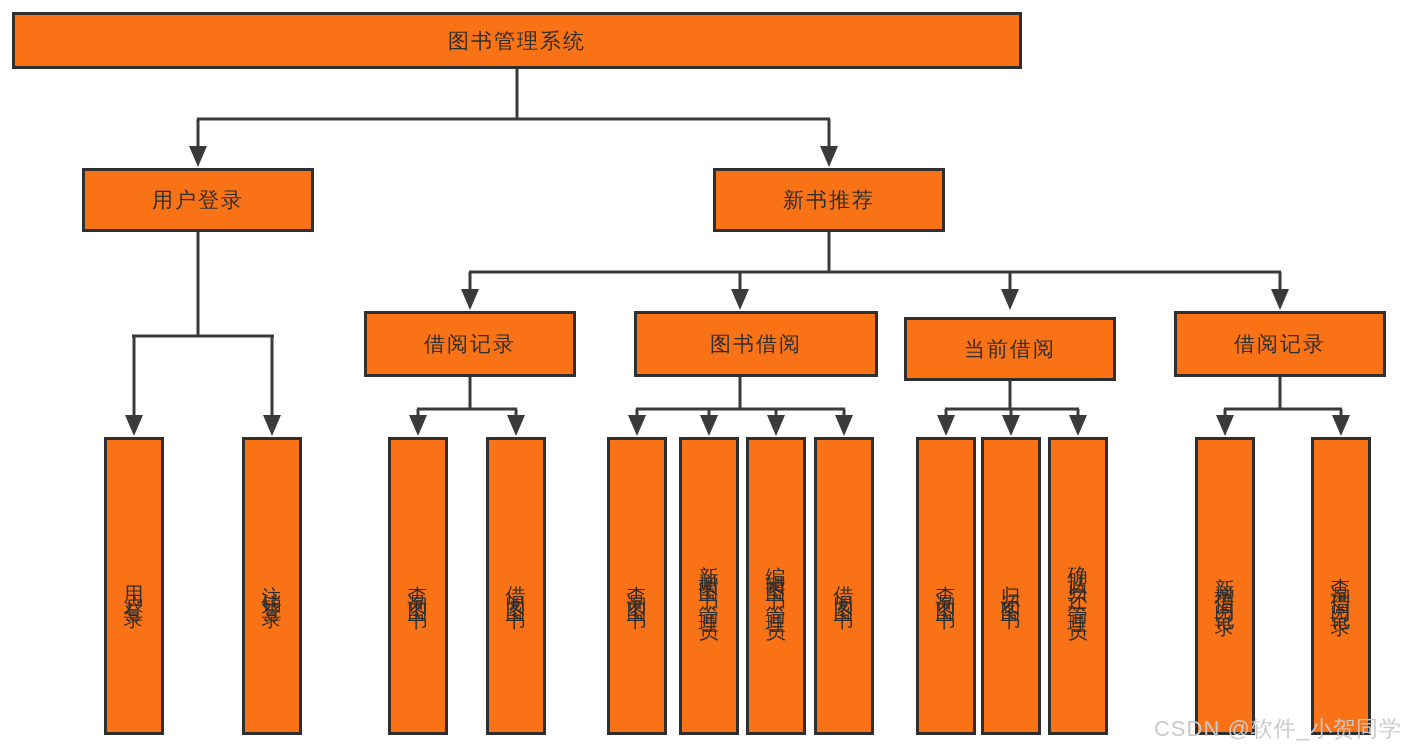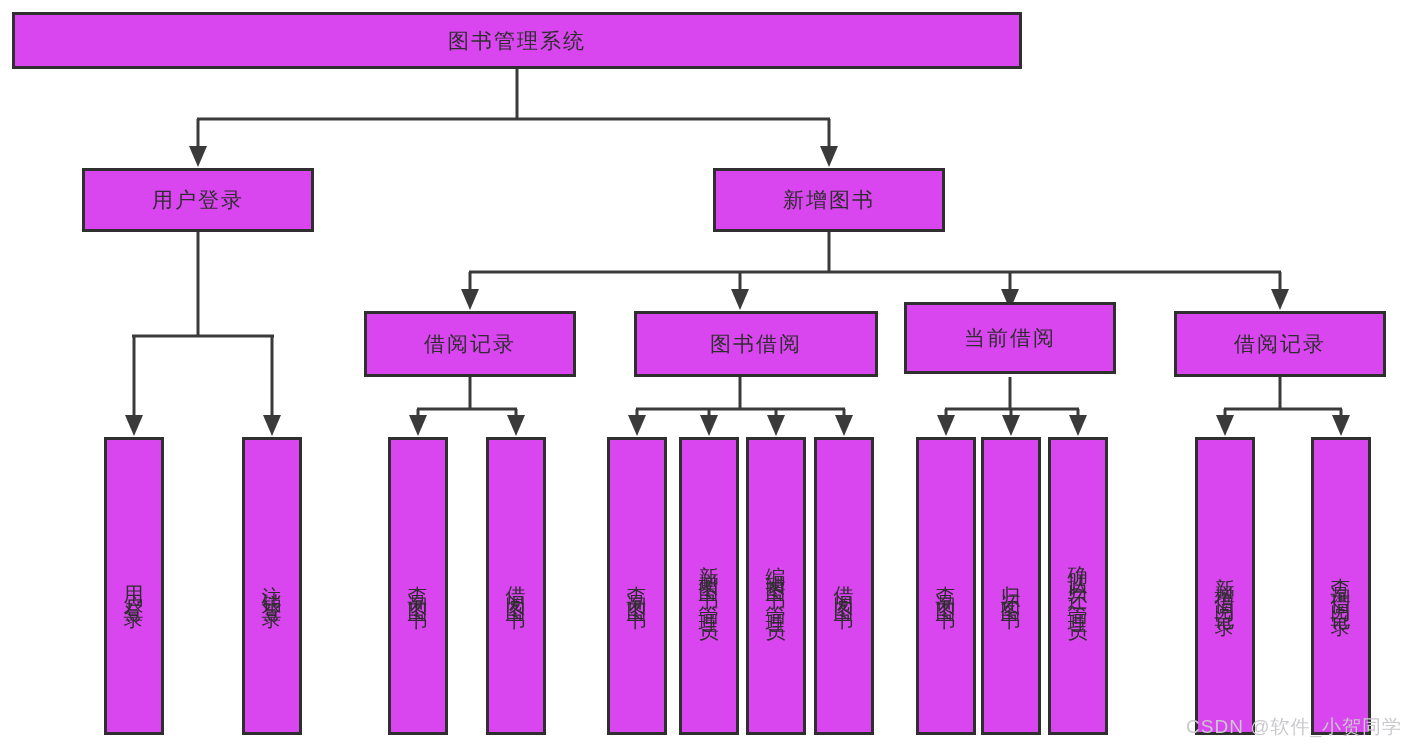--- a/index.html
+++ b/index.html
@@ -6,21 +6,21 @@
   #stage{
     position:relative;
     width:1405px;height:747px;
     background:var(--bg,#ffffff);
     font-family:"Liberation Sans","DejaVu Sans",sans-serif;
     overflow:hidden;
   }
   #connectors{position:absolute;left:0;top:0;z-index:1;}
   .box{
     position:absolute;
-    background:#d946ef;
+    background:#f97316;
     border:3px solid var(--border,#2f2f2f);
     display:flex;align-items:center;justify-content:center;
     color:var(--text,#2e2e2e);
     font-size:21px;
     letter-spacing:2px;
     z-index:2;
     box-sizing:border-box;
     text-align:center;
   }
   .leaf{letter-spacing:0;}
@@ -28,21 +28,21 @@
     writing-mode:vertical-rl;
     text-orientation:mixed;
     font-size:20px;
     letter-spacing:8px;
     line-height:1;
   }
   #watermark{
     position:absolute;
     right:3px;top:714px;
     z-index:3;
-    font-size:19px;
+    font-size:22px;
     color:var(--wm,#c9c9cd);
     letter-spacing:1px;
     white-space:nowrap;
   }
 </style>
 </head>
 <body>
 
 <div id="stage" style="--bg: #ffffff; --border: #2f2f2f; --text: #2e2e2e; --wm: #c9c9cd;">
 
@@ -102,30 +102,30 @@
     </svg>
 
   <div class="box" style="left:12px;top:12px;width:1010px;height:57px;">
     <span>图书管理系统</span>
   </div>
 
   <div class="box" style="left:82px;top:168px;width:232px;height:64px;">
     <span>用户登录</span>
   </div>
   <div class="box" style="left:713px;top:168px;width:232px;height:64px;">
-    <span>新增图书</span>
+    <span>新书推荐</span>
   </div>
 
   <div class="box" style="left:364px;top:311px;width:212px;height:66px;">
     <span>借阅记录</span>
   </div>
   <div class="box" style="left:634px;top:311px;width:244px;height:66px;">
     <span>图书借阅</span>
   </div>
-  <div class="box" style="left:904px;top:302px;width:212px;height:72px;">
+  <div class="box" style="left:904px;top:317px;width:212px;height:64px;">
     <span>当前借阅</span>
   </div>
   <div class="box" style="left:1174px;top:311px;width:212px;height:66px;">
     <span>借阅记录</span>
   </div>
 
   <div class="box leaf" style="left:104px;top:437px;width:60px;height:298px;">
     <span class="vtext">用户登录</span>
   </div>
   <div class="box leaf" style="left:242px;top:437px;width:60px;height:298px;">

